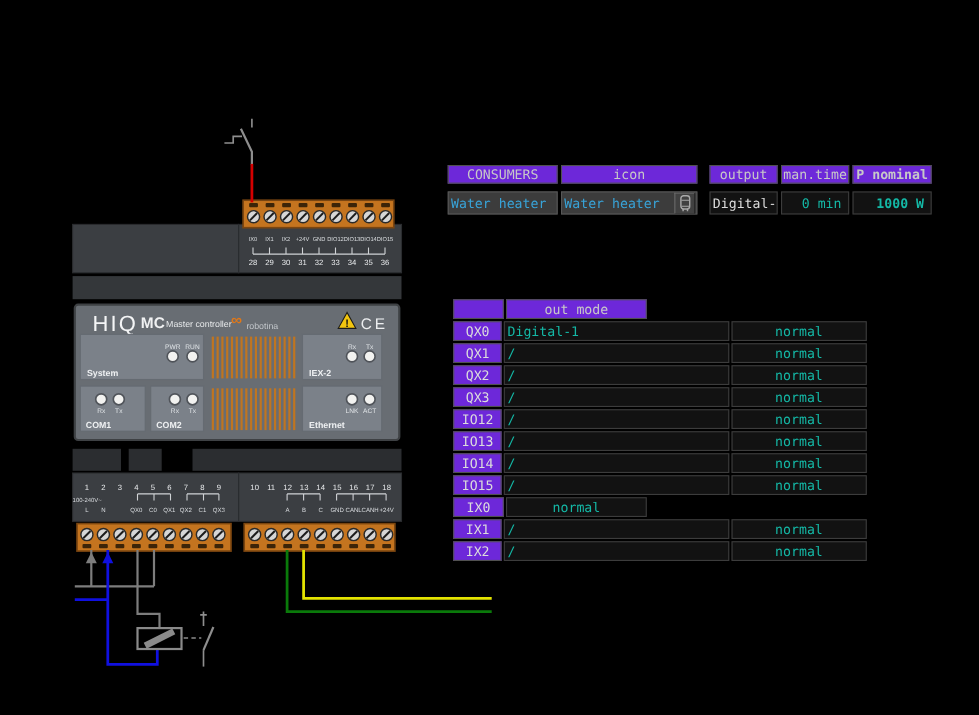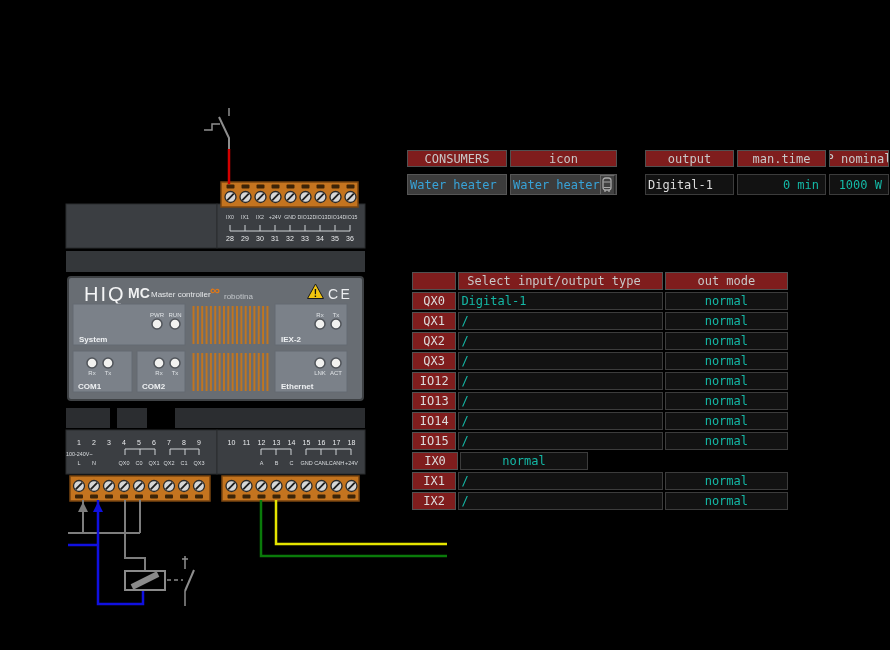--- a/index.html
+++ b/index.html
@@ -4,31 +4,31 @@
 <style>
   html,body{margin:0;padding:0;background:#000;}
   body{width:890px;height:650px;position:relative;overflow:hidden;
        font-family:"DejaVu Sans Mono",monospace;}
   svg text{font-family:"Liberation Sans","DejaVu Sans",sans-serif;}
 
   
   .t-row{display:flex;gap:3px;position:absolute;}
   .cell{box-sizing:border-box;display:flex;align-items:center;
         font:12px "DejaVu Sans Mono",monospace;white-space:nowrap;overflow:hidden;}
-  .raised{background:#7f1d1d;border:1px solid #515151;color:#c8c8c8;}
+  .raised{background:#6d28d9;border:1px solid #515151;color:#c8c8c8;}
   .rowlit{background:#3c3c3c;border:1px solid #565656;color:#38a3d8;}
   .dark{background:#121212;border:1px solid #3c3c3c;color:#14b8a6;}
   .white{color:#dcdcdc;}
   .ac{justify-content:center;}
   .al{padding-left:2px;}
   .ar{justify-content:flex-end;padding-right:6px;}
 
   
   .h17{height:17px;} .h21{height:21px;}
-  .w100{width:100px;} .w131{width:107px;} .w67{width:89px;} .w60{width:60px;}
+  .w100{width:100px;} .w131{width:124px;} .w67{width:62px;} .w60{width:72px;font-weight:bold;}
 
   
   #io-table{position:absolute;left:412px;top:272px;width:376px;}
   #io-table .t-row{position:static;gap:2px;margin-bottom:2px;}
   .c-ch{width:46px;height:18px;}
   .c-type{width:212px;height:18px;}
   .c-mode{width:128px;height:18px;}
 
   .icon-box{width:17px;height:18px;margin-left:auto;margin-right:1px;
             background:#414141;border:1px solid #6a6a6a;border-right-color:#262626;
@@ -351,21 +351,20 @@
 </div>
 <div class="t-row" style="left:645px;top:174px;">
   <div class="cell dark al white h21 w67">Digital-1</div>
   <div class="cell dark ar h21 w67">0 min</div>
   <div class="cell dark ar h21 w60">1000 W</div>
 </div>
 
 <div id="io-table">
   <div class="t-row">
     <div class="cell raised c-ch"></div>
-    <div class="cell raised al c-type" style="padding-left:8px;">Select input/output type</div>
     <div class="cell raised ac c-mode">out mode</div>
   </div>
   <div>
       <div class="t-row">
         <div class="cell raised ac c-ch white">QX0</div>
         <div class="cell dark al c-type">Digital-1</div>
         <div class="cell dark ac c-mode">normal</div>
       </div>
       <div class="t-row">
         <div class="cell raised ac c-ch white">QX1</div>

